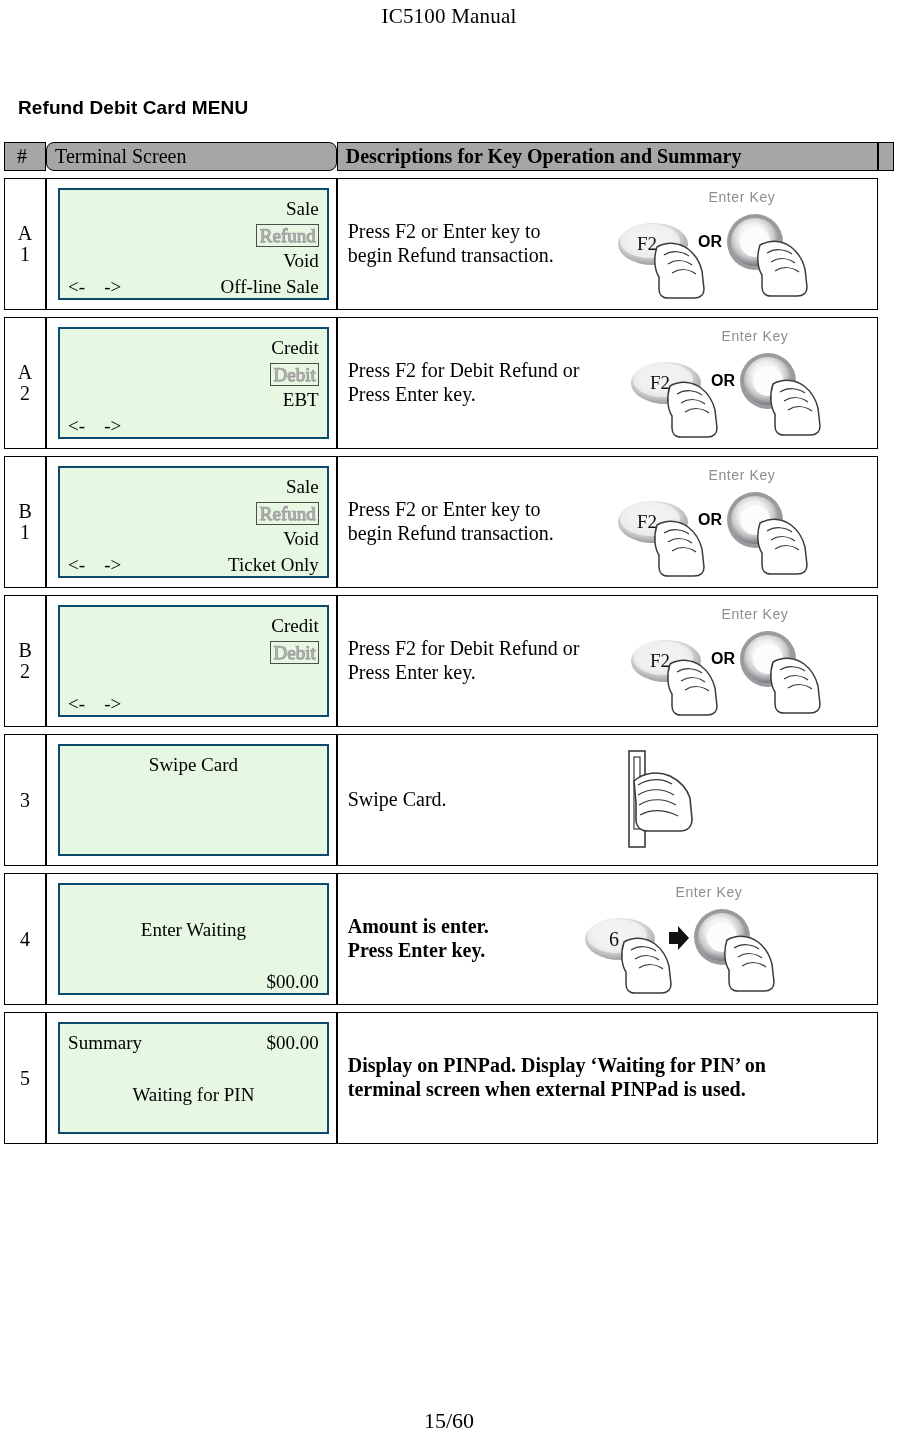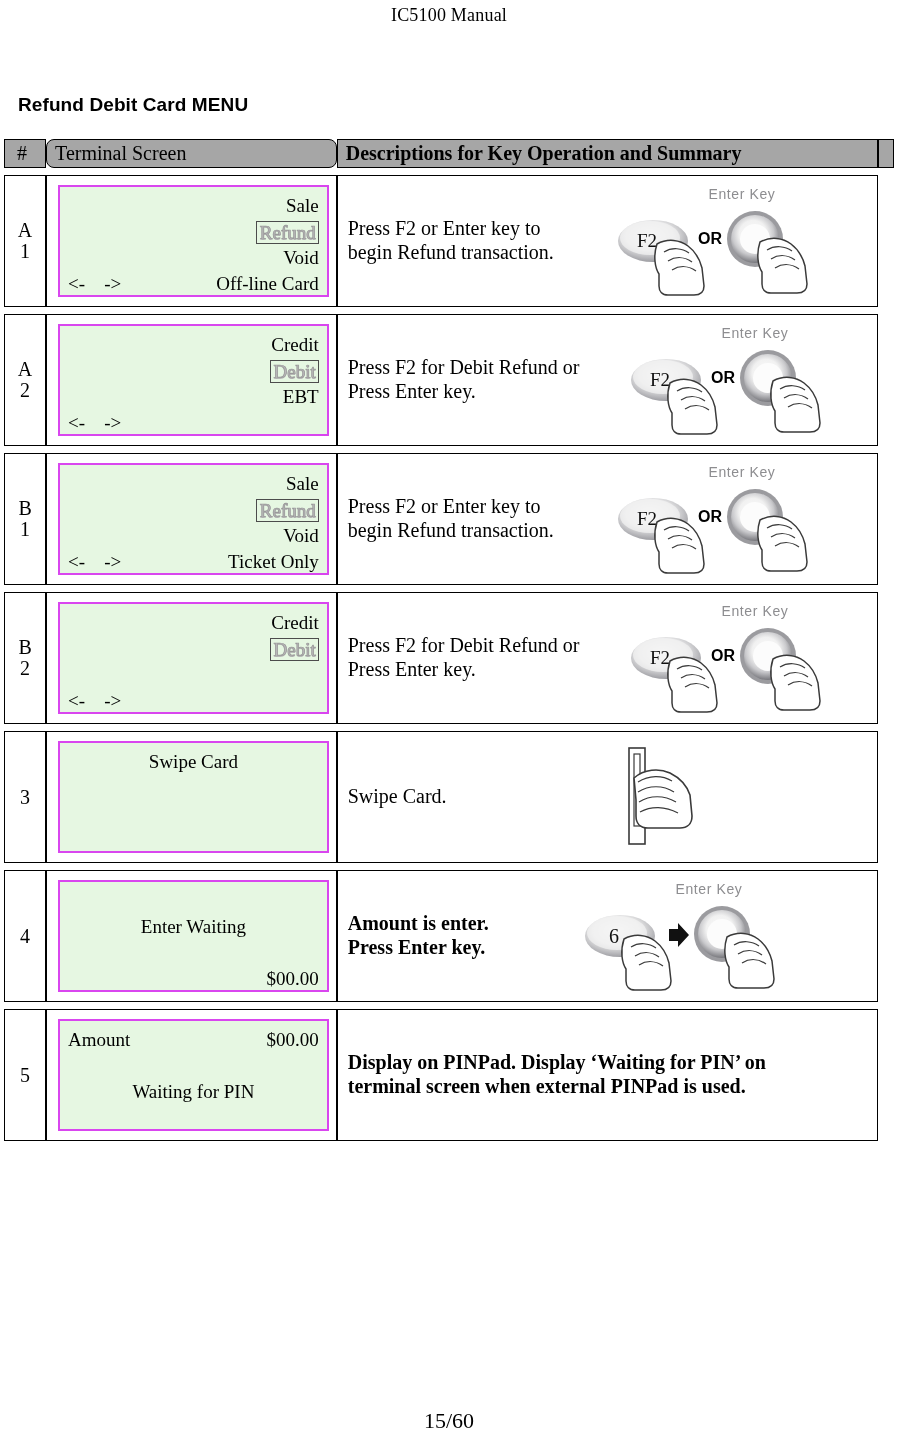--- a/index.html
+++ b/index.html
@@ -12,21 +12,21 @@
     height: 1448px;
     position: relative;
     font-family: "Liberation Serif", "DejaVu Serif", serif;
     color: #000;
     overflow: hidden;
   }
 
   
   .page-header {
     text-align: center;
-    font-size: 18px;
+    font-size: 21px;
     line-height: 1;
     padding-top: 6px;
     letter-spacing: .2px;
   }
   .doc-title {
     font-family: "Liberation Sans", "DejaVu Sans", sans-serif;
     font-weight: bold;
     font-size: 19px;
     margin: 70px 0 0 18px;
     letter-spacing: .1px;
@@ -83,21 +83,21 @@
   tr.brow td.c-desc {
     width: 546px;
     position: relative;
     padding: 0 6px 0 10px;
     font-size: 20px;
     line-height: 1.18;
   }
 
   
   .lcd {
-    border: 2px solid #d946ef;
+    border: 2px solid #0c4a6e;
     background: #e6f7e2;
     height: 112px;
     position: relative;
     font-size: 19px;
     line-height: 1;
     box-sizing: border-box;
     padding: 6px 8px 4px 8px;
     overflow: hidden;
   }
   .lcd-line {
@@ -168,21 +168,21 @@
         <tr class="brow">
           <td class="c-num">
             <div>A</div>
             <div>1</div>
           </td>
           <td class="c-scr">
             <div class="lcd">
               <div class="lcd-line lcd-right"><span>Sale</span></div>
               <div class="lcd-line lcd-right"><span class="lcd-sel">Refund</span></div>
               <div class="lcd-line lcd-right"><span>Void</span></div>
-              <div class="lcd-line lcd-spread"><span class="nav-arrows">&lt;-    -&gt;</span><span>Off-line Card</span></div>
+              <div class="lcd-line lcd-spread"><span class="nav-arrows">&lt;-    -&gt;</span><span>Off-line Sale</span></div>
             </div>
           </td>
           <td class="c-desc">
             <div class="desc-flow">
               <div class="desc-text" style="white-space: pre-line;">Press F2 or Enter key to
 begin Refund transaction.</div>
               <div class="desc-art art">
     <svg width="205" height="118" viewBox="0 0 205 118">
       <defs>
         <radialGradient id="kg1" cx="45%" cy="38%" r="62%">
@@ -490,21 +490,21 @@
             </div>
           </td>
           <td class="c-tail" style="border: none;"></td>
         </tr>
         <tr class="brow">
           <td class="c-num">
             <div>5</div>
           </td>
           <td class="c-scr">
             <div class="lcd">
-              <div class="lcd-line lcd-spread"><span class="nav-arrows">Amount</span><span>$00.00</span></div>
+              <div class="lcd-line lcd-spread"><span class="nav-arrows">Summary</span><span>$00.00</span></div>
               <div class="lcd-line lcd-center"><span></span></div>
               <div class="lcd-line lcd-center"><span>Waiting for PIN</span></div>
               <div class="lcd-line lcd-center"><span></span></div>
             </div>
           </td>
           <td class="c-desc">
             <div class="desc-flow">
               <div class="desc-text" style="white-space: pre-line; max-width: 530px; font-weight: bold;">Display on PINPad.  Display ‘Waiting for PIN’ on
 terminal screen when external PINPad is used.</div>
             </div>

